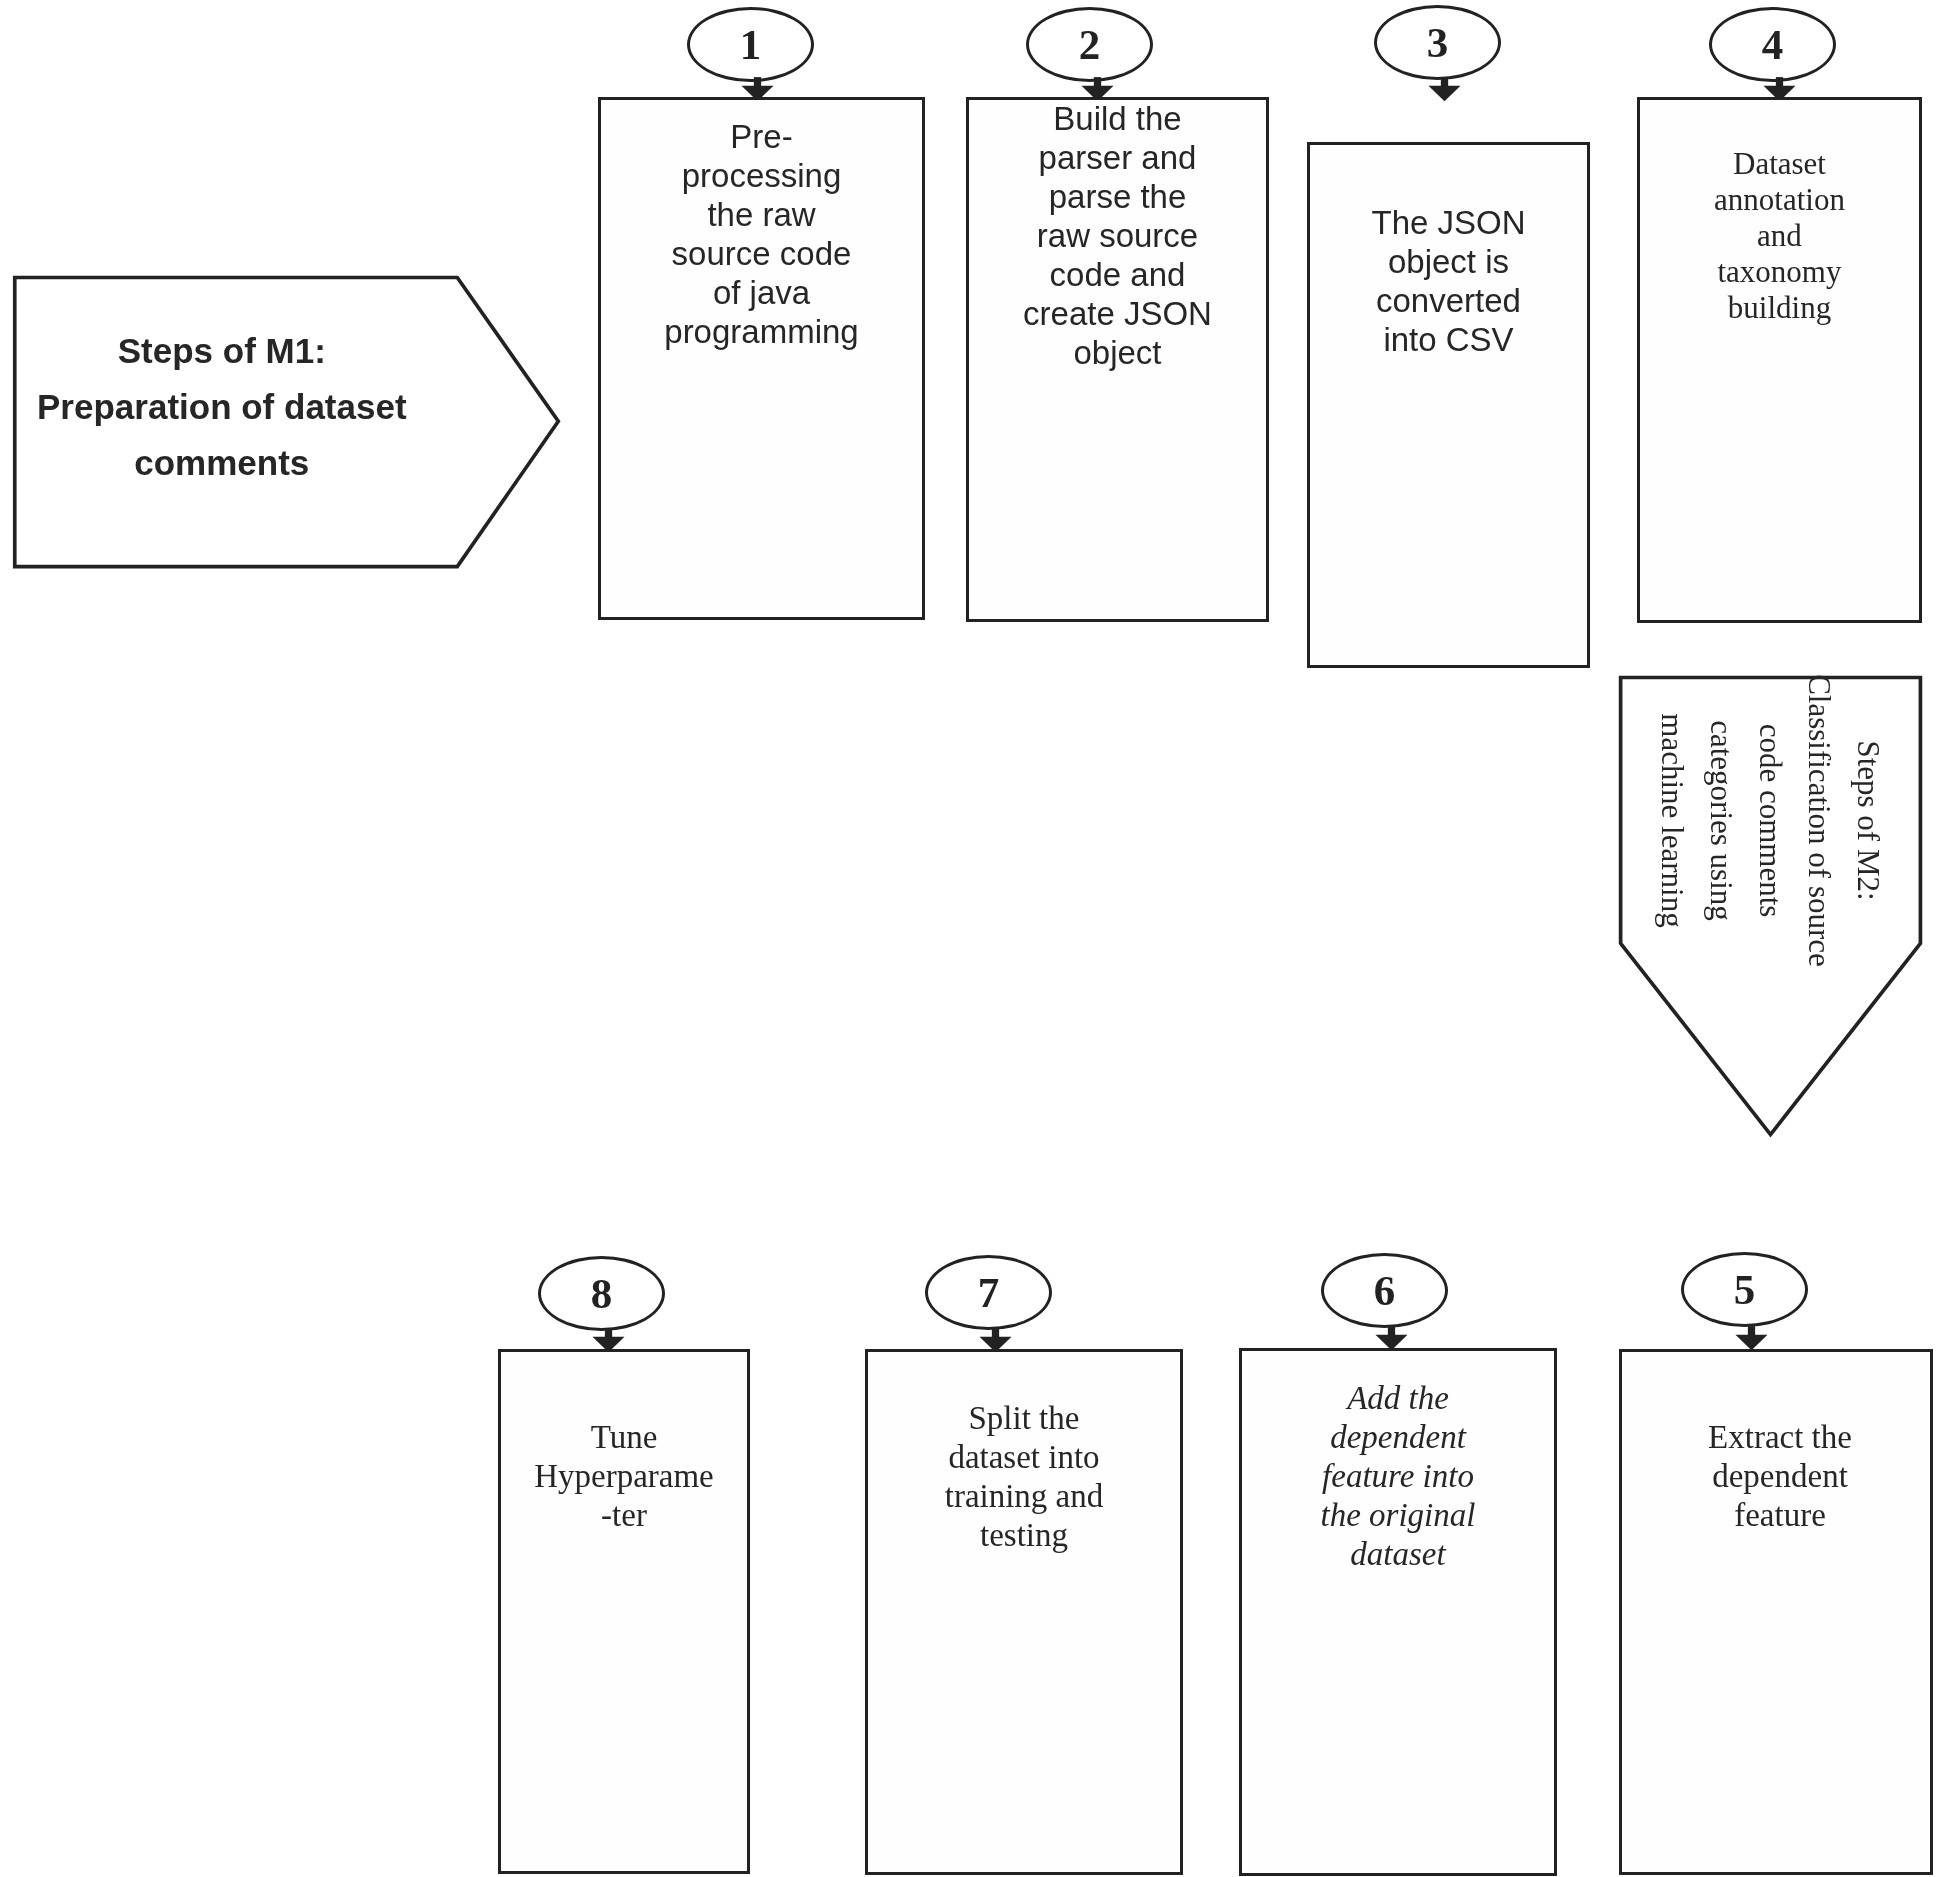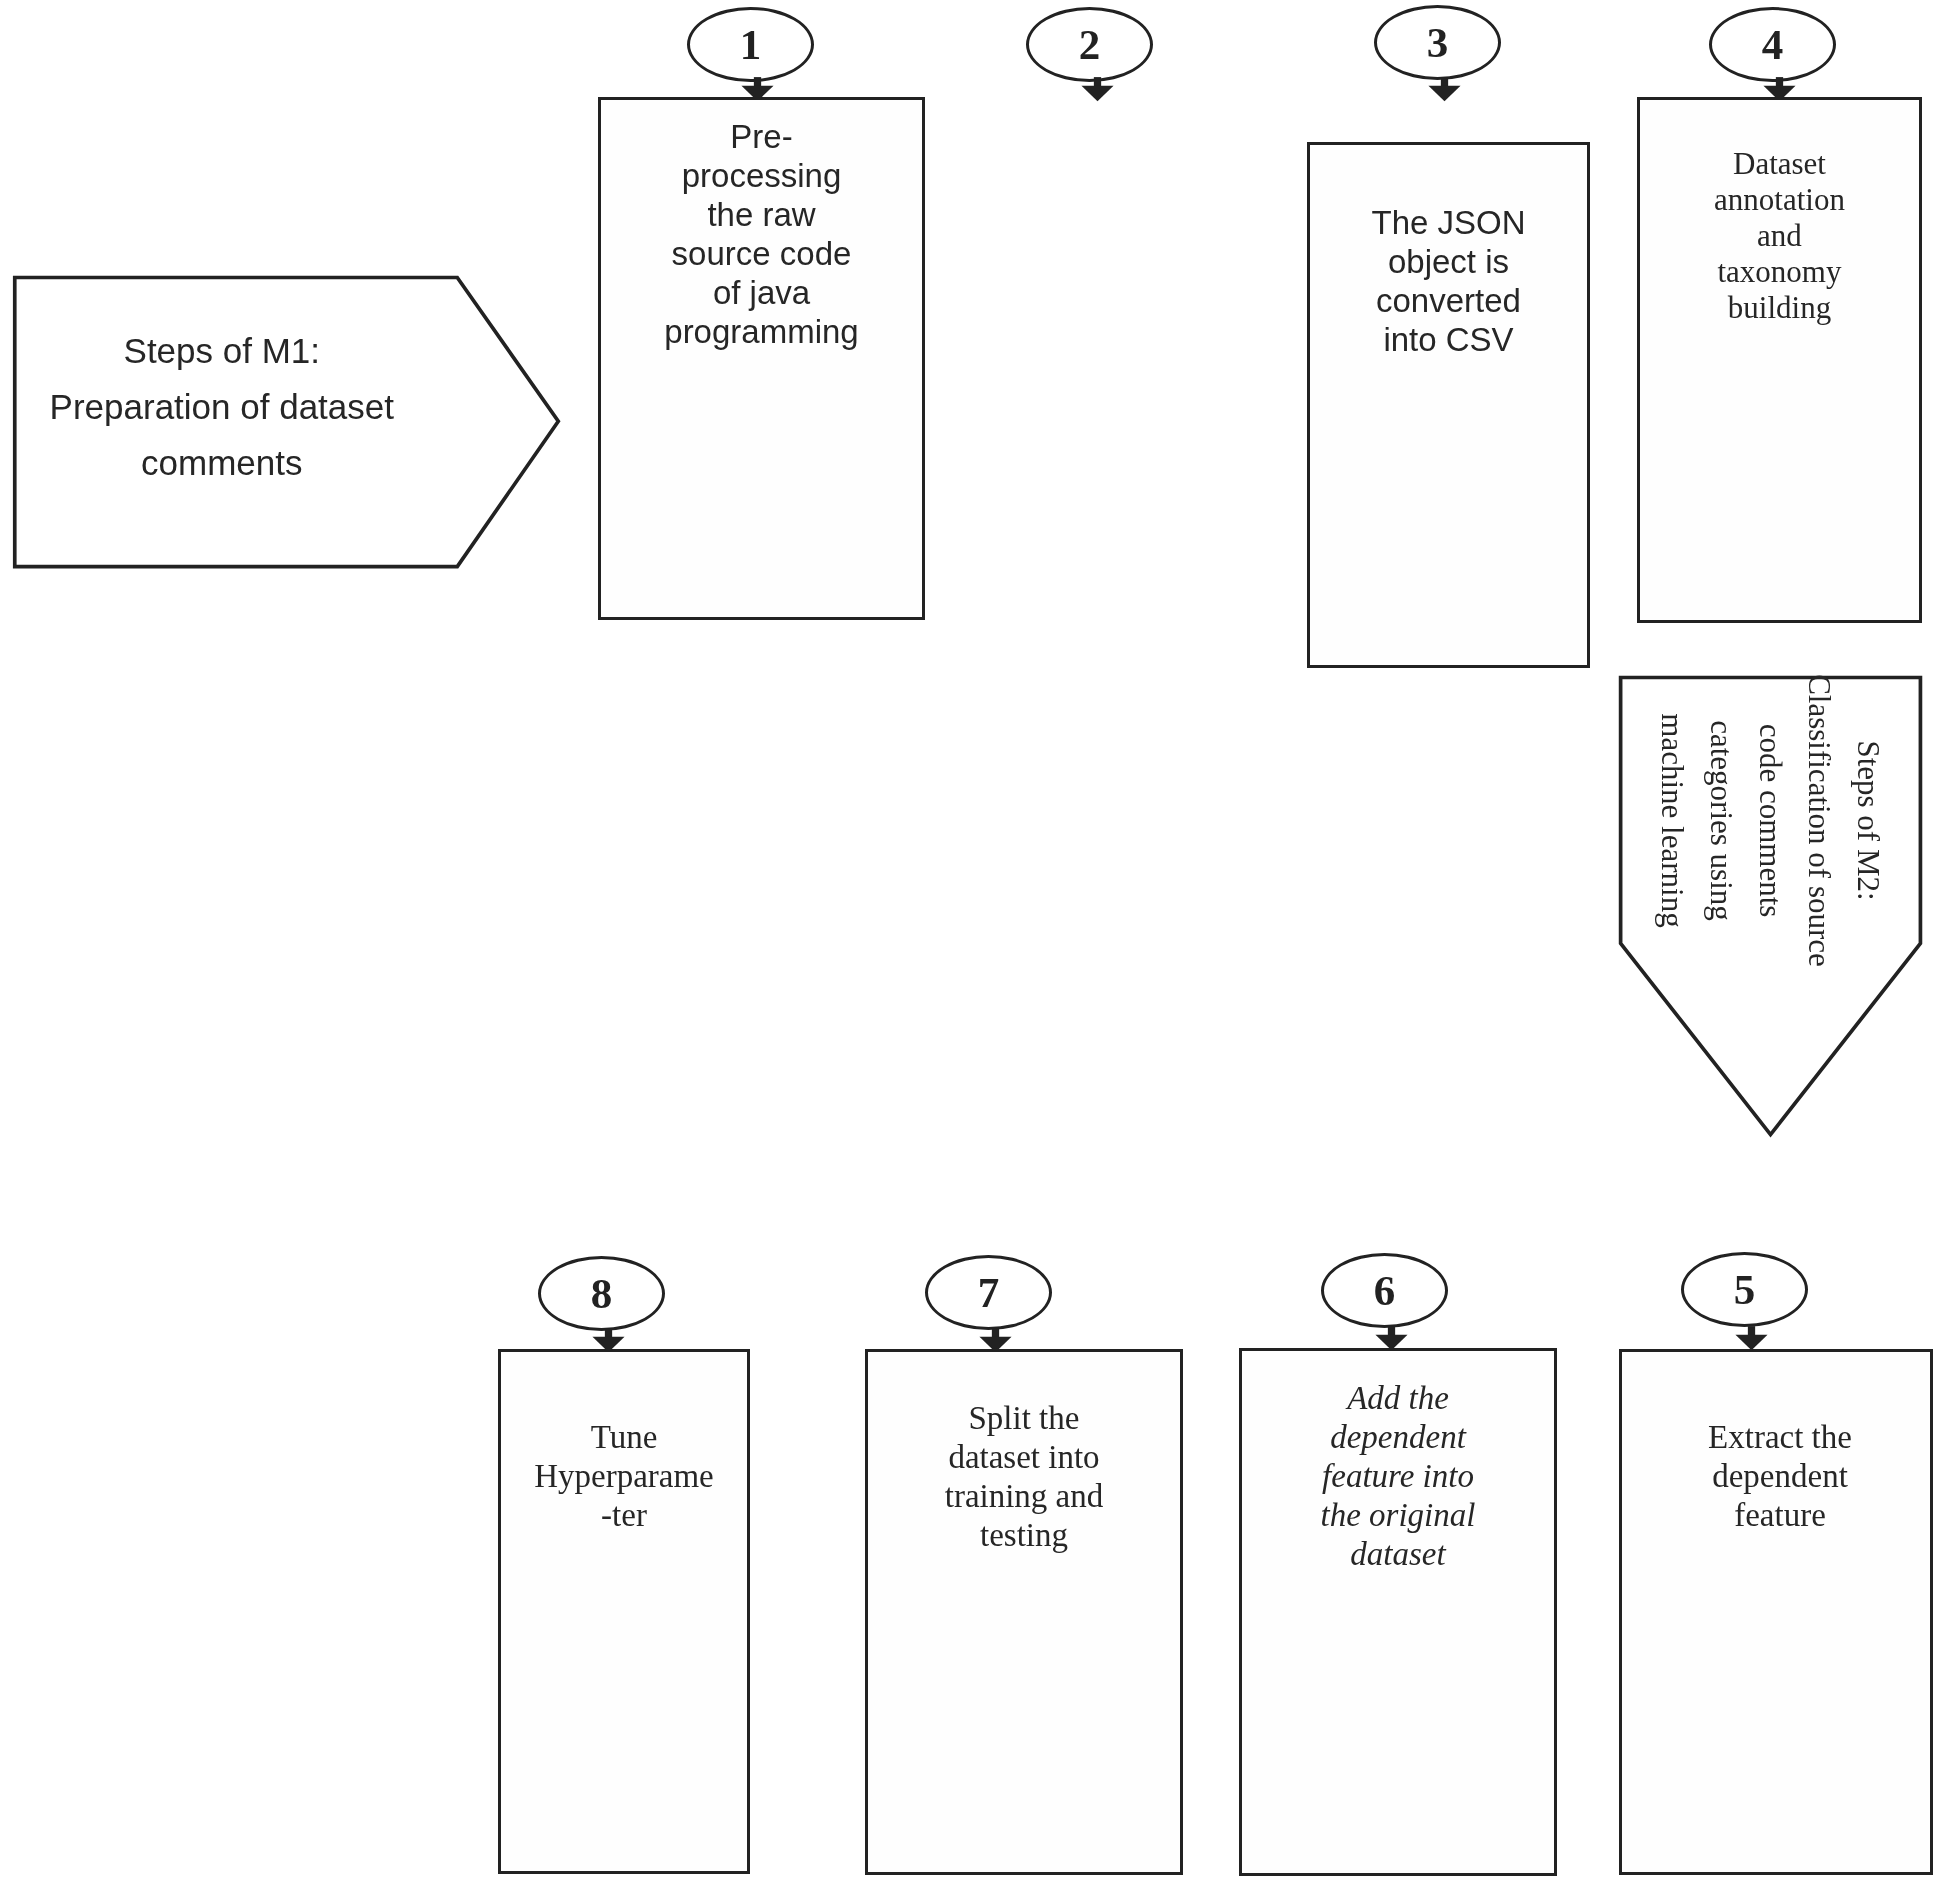--- a/index.html
+++ b/index.html
@@ -61,20 +61,21 @@
     left: 0; top: 0;
     width: 417px; height: 291px;
     display: flex; align-items: center; justify-content: center;
     text-align: center;
     padding-bottom: 29.5px;
     box-sizing: border-box;
     font-family: "Liberation Sans", sans-serif;
     font-size: 35px; line-height: 56px;
     color: #262626;
     white-space: pre-line;
+    font-weight: bold;
   }
   .m2-wrap { position: absolute; left: 1619px; top: 676px; width: 303px; height: 460px; }
   .m2-text {
     position: absolute;
     left: -70px; top: 18.5px;
     width: 443px; height: 251px;
     transform: rotate(90deg);
     transform-origin: 50% 50%;
     display: flex; align-items: center; justify-content: center;
     text-align: center;
@@ -126,20 +127,29 @@
 programming</div>
   </div>
 
   <div class="num-circle" style="left:1026px; top:6.6px;">
     <span class="num">2</span>
   </div>
   <svg class="arrow-svg" style="left:1080px; top:77px;" viewBox="0 0 48 34">
     <rect x="19" y="0" width="10" height="15" fill="#222222"></rect>
     <polygon points="2,12 46,12 24,33" fill="#222222"></polygon>
   </svg>
+  <div class="step-box row-top f-sans" style="left:966px; top:97px; width:303px; height:525px;">
+    <div class="label">Build the
+parser and
+parse the
+raw source
+code and
+create JSON
+object</div>
+  </div>
 
   <div class="num-circle" style="left:1374px; top:5.2px;">
     <span class="num">3</span>
   </div>
   <svg class="arrow-svg" style="left:1427px; top:77px;" viewBox="0 0 48 34">
     <rect x="19" y="0" width="10" height="15" fill="#222222"></rect>
     <polygon points="2,12 46,12 24,33" fill="#222222"></polygon>
   </svg>
   <div class="step-box row-top f-sans" style="left:1307px; top:98px; width:283px; height:526px;margin-top:44px;">
     <div class="label">The JSON

